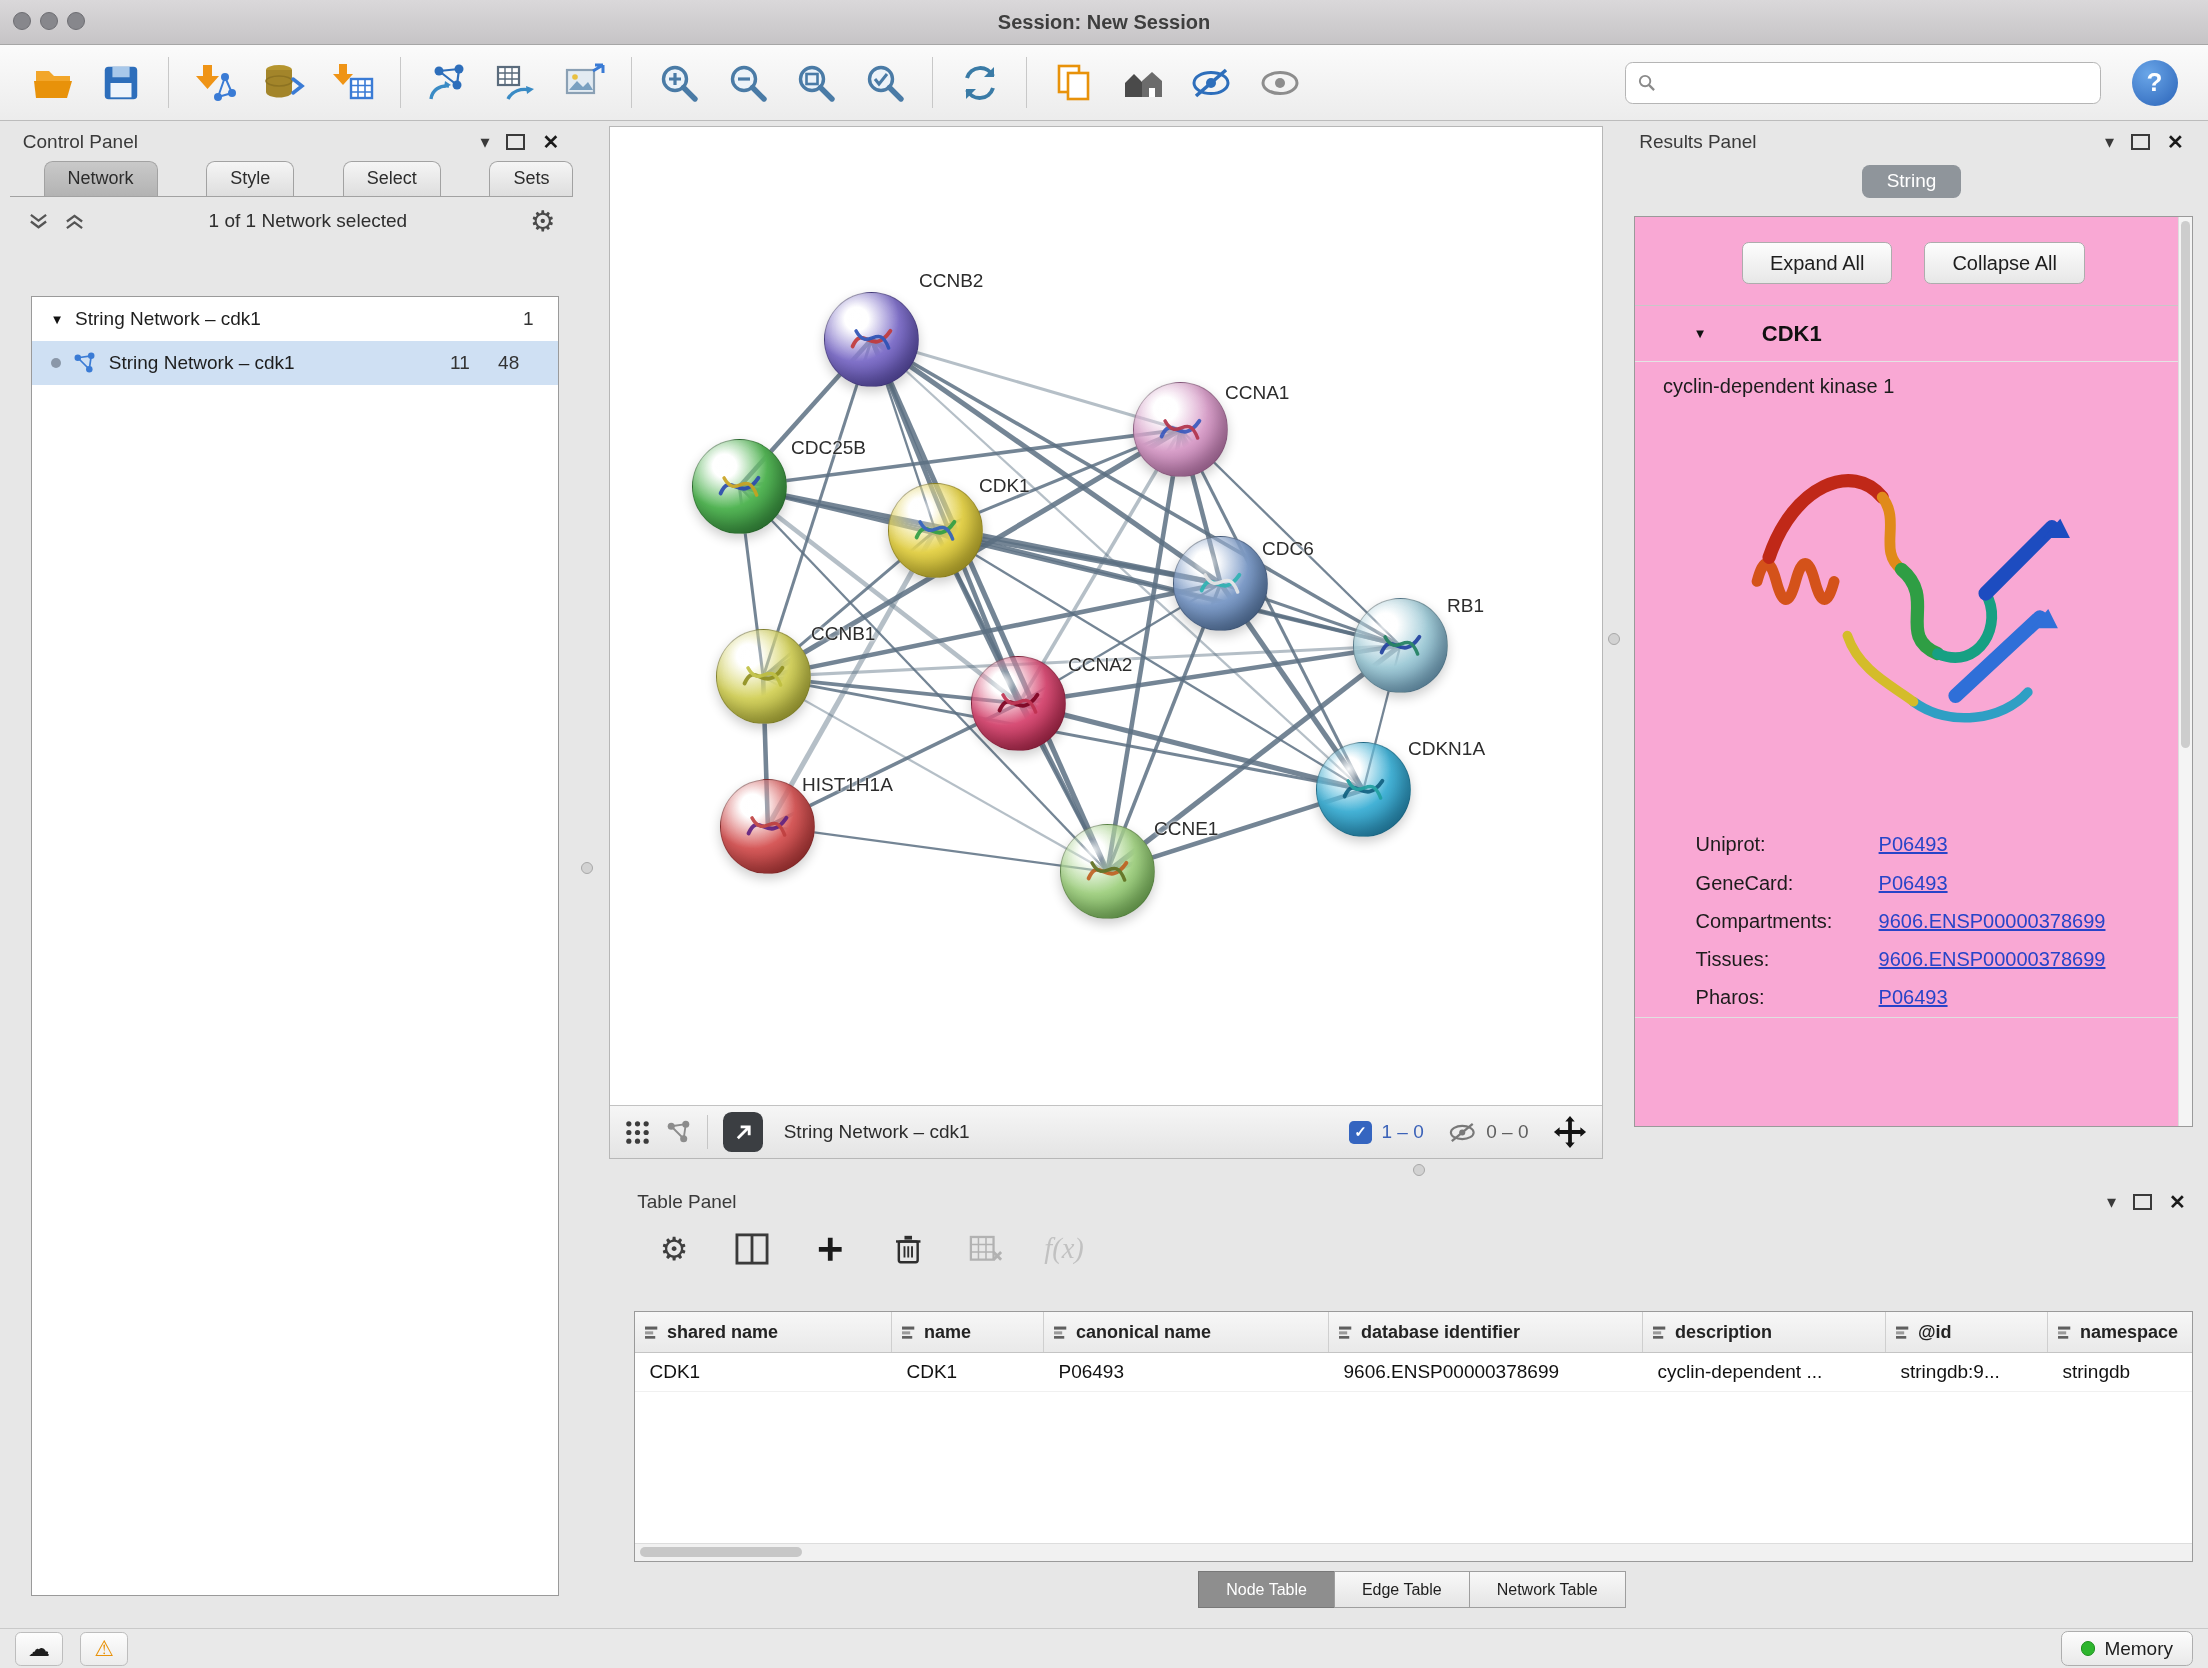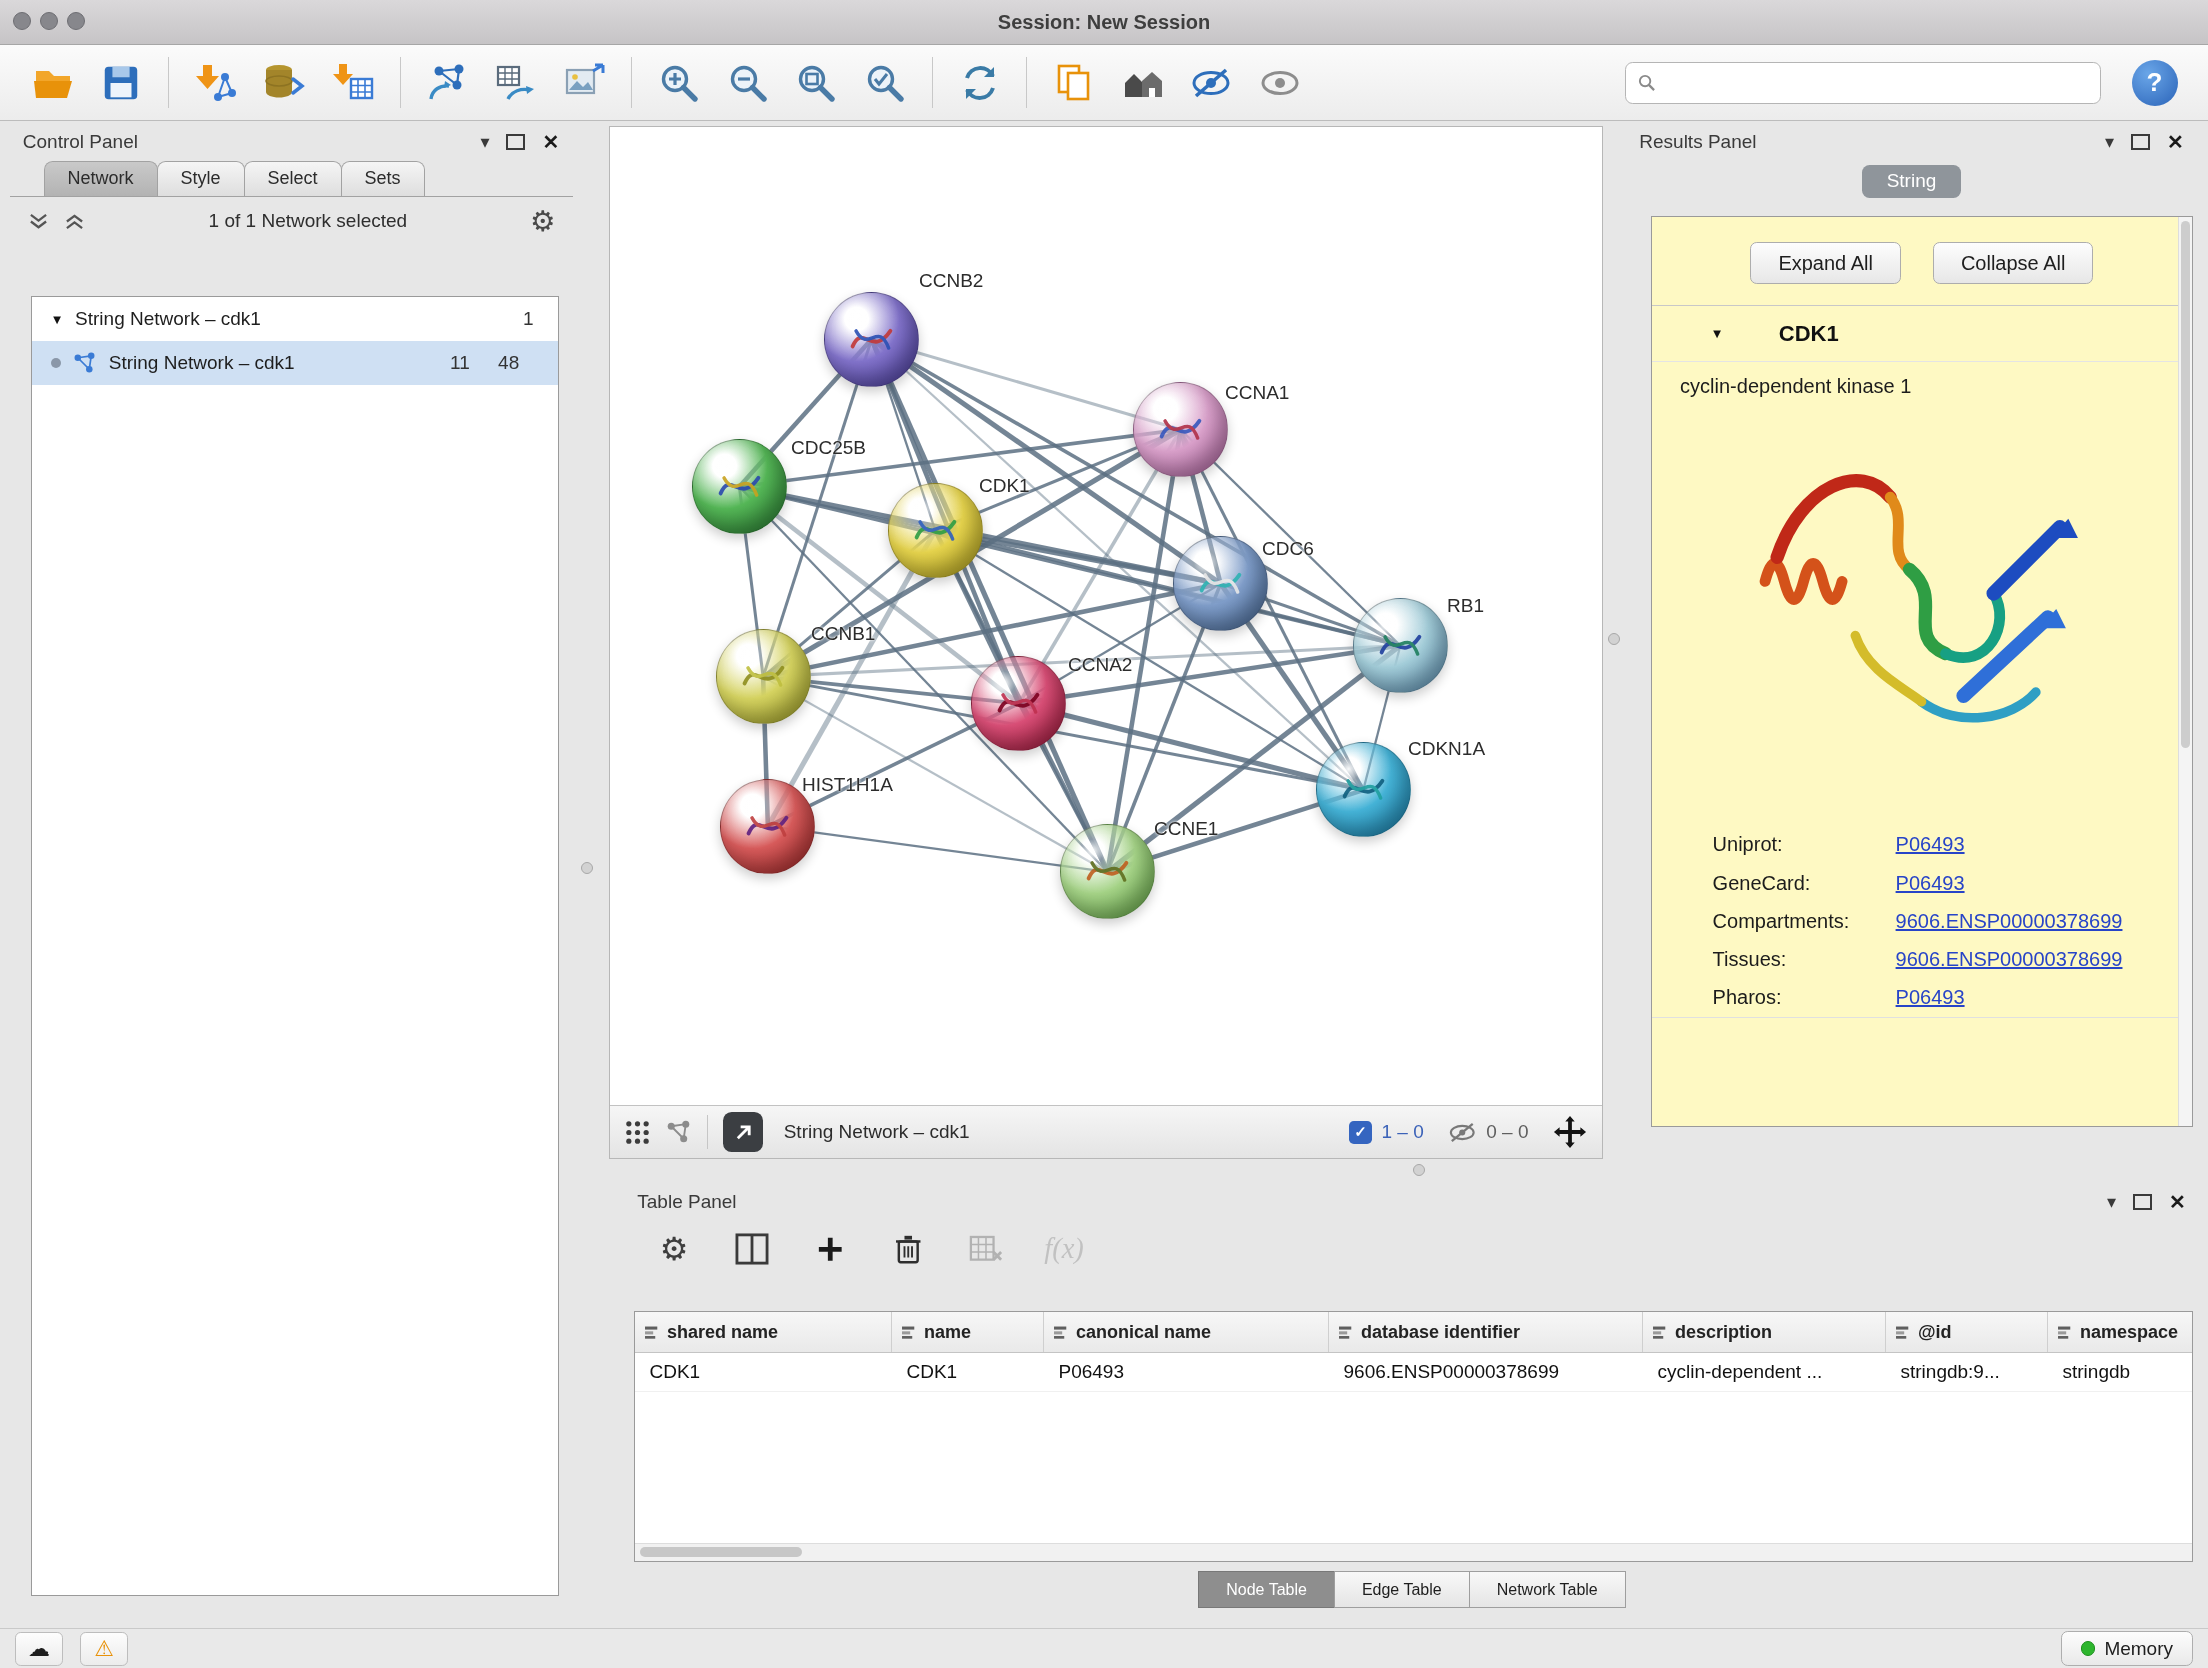--- a/index.html
+++ b/index.html
@@ -22,21 +22,21 @@
   
   .phead{display:flex;align-items:center;height:30px;padding:0 13.3px;}
   .ptitle{font-size:19px;color:#3a3a3a;}
   .pctrls{margin-left:auto;display:flex;align-items:center;gap:17px;}
   .pmenu{font-size:18px;color:#3a3a3a;line-height:1;}
   .pfloat{width:15px;height:12.4px;border:2.4px solid #3a3a3a;display:inline-block;}
   .pclose{font-size:20px;font-weight:700;color:#1a1a1a;line-height:1;}
 
   
   #control-panel{position:absolute;left:9.5px;top:127px;width:563px;height:1478px;}
-  #cp-tabs{display:flex;align-items:flex-end;padding:3.8px 0 0 34px;border-bottom:1px solid #a2a2a2;}
+  #cp-tabs{display:flex;align-items:flex-end;padding:3.8px 0 0 34px;border-bottom:1px solid #a2a2a2;justify-content:space-between;}
   .ctab{padding:6.7px 23px;border:1px solid #a2a2a2;border-bottom:none;border-radius:8.6px 8.6px 0 0;background:linear-gradient(#f5f5f5,#dedede);font-size:18px;color:#2c2c2c;margin-right:-1px;}
   .ctab.active{background:linear-gradient(#c9c9c9,#b3b3b3);}
   #cp-selrow{display:flex;align-items:center;height:48px;padding:0 17px;gap:13.3px;}
   #cp-seltext{flex:1;text-align:center;font-size:19px;color:#2e2e2e;}
   #cp-tree{position:absolute;left:21px;right:13.3px;top:169px;bottom:9.5px;background:#fff;border:1px solid #9a9a9a;overflow:hidden;}
   .trow{display:flex;align-items:center;height:44px;padding:0 19px;gap:11.4px;font-size:19px;color:#1e1e1e;}
   .trow .spacer{flex:1;}
   .trow.sel{background:#cfe0f3;}
   .tri{font-size:13.3px;color:#111;}
   .dot{width:10.5px;height:10.5px;border-radius:50%;background:#8a97a8;flex:0 0 auto;}
@@ -57,21 +57,21 @@
   #nb-check{width:23px;height:23px;border-radius:4.8px;background:#3565c0;color:#fff;font-size:15px;font-weight:700;display:flex;align-items:center;justify-content:center;}
   .nb-stat{font-size:19px;color:#3b62b8;margin-right:15px;}
   .nb-stat.gray{color:#5f5f5f;}
 
   
   .split-dot{position:absolute;width:12.4px;height:12.4px;border-radius:50%;background:#d2d2d2;border:1px solid #a8a8a8;box-sizing:border-box;}
 
   
   #results-panel{position:absolute;left:1626px;top:127px;width:571px;height:1004px;}
   #rp-pill{margin:7.6px auto 9.5px;width:max-content;background:#8f959b;color:#fff;border-radius:7.6px;padding:5.7px 25px;font-size:19px;}
-  #rp-box{position:absolute;left:7.6px;right:3.8px;top:89px;bottom:3.8px;background:#fef9c3;border:1px solid #9a9a9a;overflow:hidden;margin-left:17px;}
+  #rp-box{position:absolute;left:7.6px;right:3.8px;top:89px;bottom:3.8px;background:#f9a8d4;border:1px solid #9a9a9a;overflow:hidden;}
   #rp-btnrow{display:flex;justify-content:center;gap:32px;padding:25px 0 21px;}
   .rbtn{border:1px solid #adadad;border-radius:6.7px;background:linear-gradient(#fdfdfd,#e7e7e7);padding:8.6px 27px;font-size:20px;color:#1e1e1e;}
   #rp-section{border-top:1px solid #c8c8c8;border-bottom:1px solid #e0e0e0;}
   #rp-sechead{display:flex;align-items:center;height:55px;padding-left:59px;border-bottom:1px solid #e4e4e4;}
   #rp-sectitle{font-size:22px;font-weight:700;margin-left:55px;color:#111;}
   #rp-desc{padding:13.3px 0 5.7px 28.5px;font-size:20px;color:#1c1c1c;}
   #rp-protein{display:flex;justify-content:center;padding:7.6px 0 15px;}
   #rp-crosslinks-title{padding:19px 0 9.5px 38px;font-size:21px;font-weight:700;color:#111;}
   .clrow{display:flex;align-items:center;padding:7.6px 0 7.6px 61px;font-size:20px;}
   .cll{width:183px;color:#1c1c1c;}

